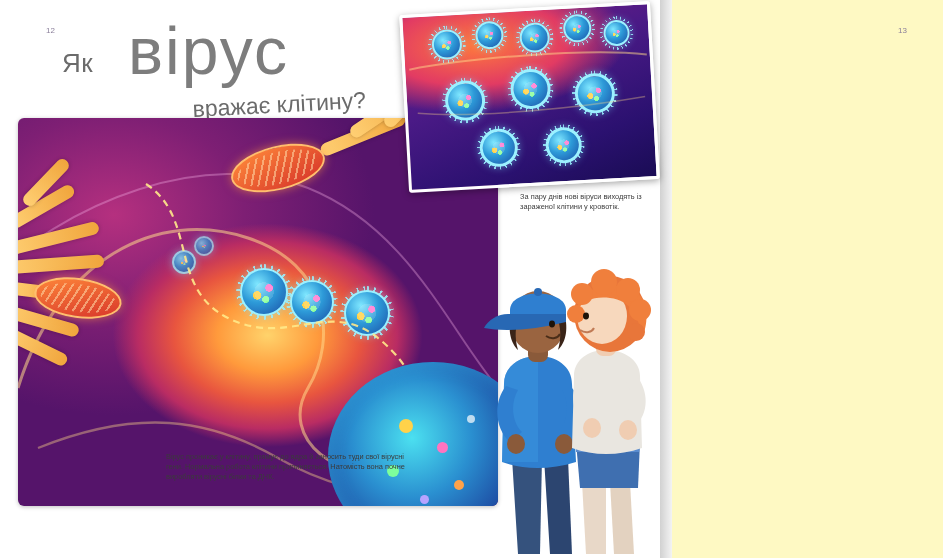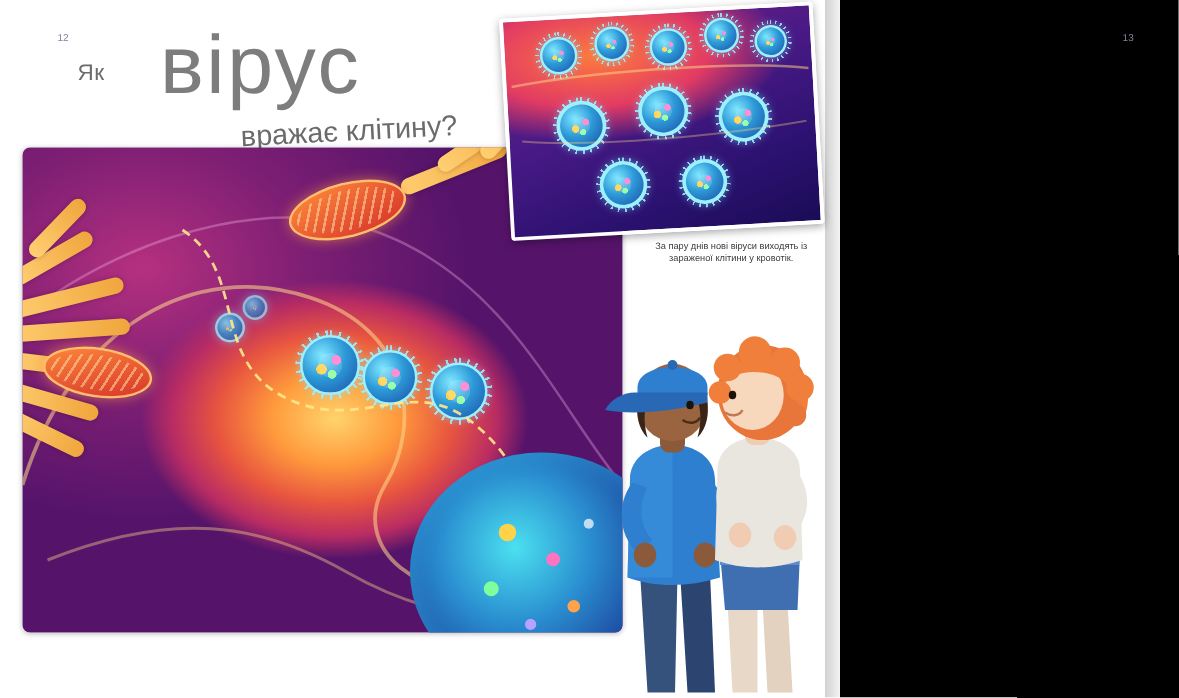--- a/index.html
+++ b/index.html
@@ -19,21 +19,21 @@
   .page-num{
     position:absolute;font-size:8px;color:#8a7f9a;
     font-family:Liberation Sans, sans-serif;
   }
   .pg-left{left:46px;top:26px;}
   .pg-right{right:36px;top:26px;}
 
   
   .title-yak{
     position:absolute;left:62px;top:48px;
-    font-size:18px;color:#6b6b6b;font-family:"Liberation Sans", sans-serif;
+    font-size:26px;color:#6b6b6b;font-family:"Liberation Sans", sans-serif;
     letter-spacing:.5px;
   }
   .title-virus{
     position:absolute;left:104px;top:18px;
     font-size:66px;line-height:66px;color:#7d7d7d;
     font-family:"Liberation Sans", sans-serif;font-weight:400;
     letter-spacing:2px;
     margin-left:24px;
   }
   .title-sub{
@@ -115,30 +115,30 @@
     transform:rotate(-3.2deg);
     border:3px solid #ffffff;border-radius:3px;
     box-shadow:0 2px 7px rgba(0,0,0,.35);
     overflow:hidden;
     background:
       radial-gradient(ellipse 200px 90px at 30% 18%, #ff7a3c 0%, #e23b63 45%, transparent 75%),
       linear-gradient(160deg,#7a1f86 0%,#4a1a86 40%,#2b1170 75%,#1a0c55 100%);
   }
   .caption-inset{
     position:absolute;left:520px;top:192px;width:130px;
-    font-size:7.4px;line-height:10px;color:#3b3b3b;text-align:center;
+    font-size:7.4px;line-height:10px;color:#3b3b3b;text-align:left;
   }
 
   
   .kids{position:absolute;left:470px;top:236px;width:220px;height:322px;}
 
   
   .right-page{
     position:absolute;left:672px;top:0;width:271px;height:558px;
-    background:#000000;
+    background:#fef9c3;
   }
   .gutter{
     position:absolute;left:660px;top:0;width:26px;height:558px;
     background:linear-gradient(90deg,rgba(0,0,0,.18),rgba(0,0,0,.02) 55%,rgba(0,0,0,0));
     pointer-events:none;
   }
 </style>
 </head>
 <body>
 
@@ -198,20 +198,21 @@
       <div class="nucleus">
         <div class="dot" style="left:34%;top:30%;width:14px;height:14px;background:#ffd24a;"></div>
         <div class="dot" style="left:52%;top:42%;width:11px;height:11px;background:#ff74c0;"></div>
         <div class="dot" style="left:28%;top:54%;width:12px;height:12px;background:#7dff9c;"></div>
         <div class="dot" style="left:60%;top:62%;width:10px;height:10px;background:#ffa24a;"></div>
         <div class="dot" style="left:44%;top:70%;width:9px;height:9px;background:#b6a3ff;"></div>
         <div class="dot" style="left:66%;top:28%;width:8px;height:8px;background:#ffffff;opacity:.7;"></div>
       </div>
     </div>
 
+    <div class="caption-left">Вірус проникає у клітину, прямує до ядра й заносить туди свої вірусні гени. Нормальна робота клітини припиняється. Натомість вона почне виробляти вірусні білки та ДНК.</div>
 
     <div class="inset">
       <div style="position:absolute;inset:0;">
 
         <div class="virus-ball" style="left:28px;top:14px;width:26px;height:26px;">
             <div class="spikes"></div>
           </div>
         <div class="virus-ball" style="left:72px;top:8px;width:24px;height:24px;">
             <div class="spikes"></div>
           </div>

